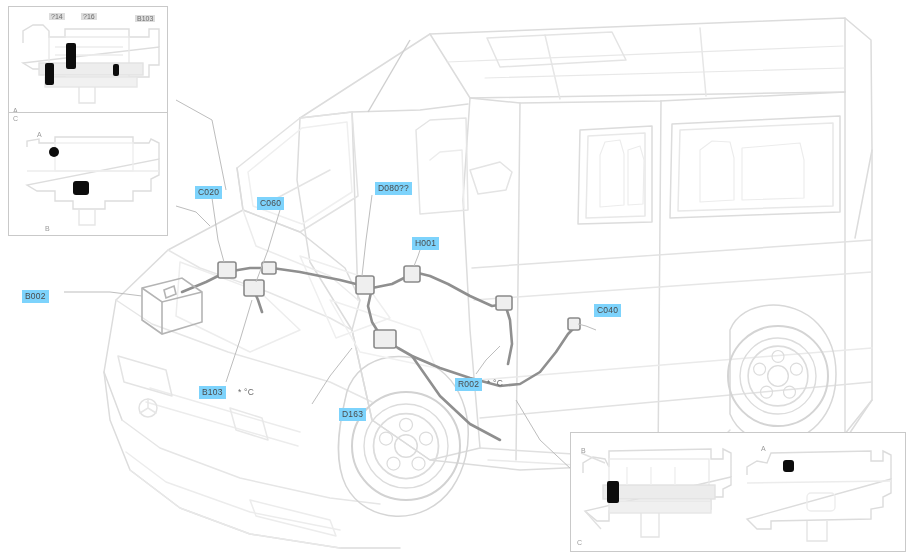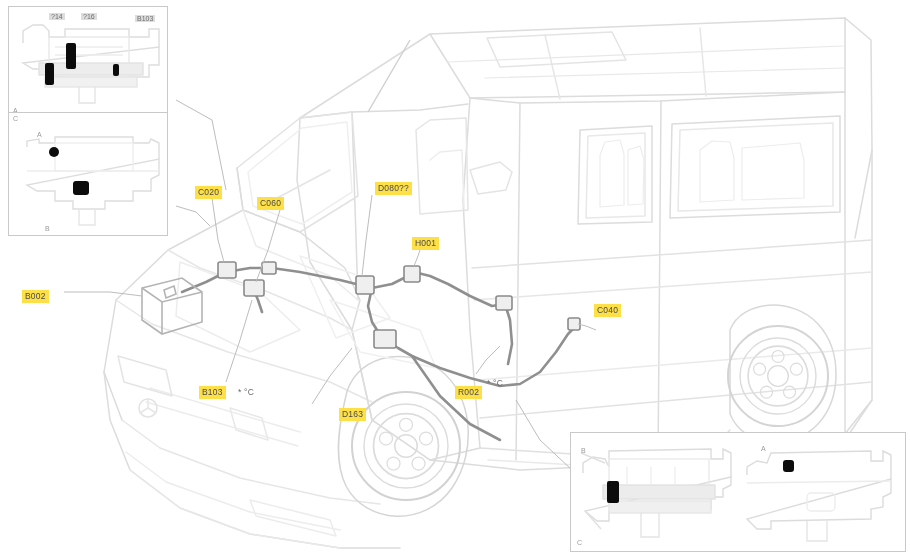--- a/index.html
+++ b/index.html
@@ -9,21 +9,21 @@
     font-family:"Liberation Sans", sans-serif;
     overflow:hidden;
     position:relative;
   }
   #stage{position:absolute;inset:0;width:910px;height:556px;}
   svg.layer{position:absolute;left:0;top:0;width:910px;height:556px;}
 
   
   .callout{
     position:absolute;
-    background:#fde047;
+    background:#7dd3fc;
     color:#4a4a4a;
     font-size:8.5px;
     letter-spacing:.2px;
     line-height:11px;
     padding:1px 3px 1px 3px;
     white-space:nowrap;
     filter:blur(.35px);
     font-family:"Liberation Sans", sans-serif;
   }
   .deg{background:transparent;padding-left:2px;color:#6a6a6a;}
@@ -320,17 +320,17 @@
   <div id="callout-layer">
       <div class="callout" style="left: 195px; top: 186px;">C020</div>
       <div class="callout" style="left: 257px; top: 197px;">C060</div>
       <div class="callout" style="left: 375px; top: 182px;">D080??</div>
       <div class="callout" style="left: 412px; top: 237px;">H001</div>
       <div class="callout" style="left: 594px; top: 304px;">C040</div>
       <div class="callout" style="left: 22px; top: 290px;">B002</div>
       <div class="callout" style="left: 199px; top: 386px;">B103</div>
       <div class="callout deg" style="left: 236px; top: 386px;">* °C</div>
       <div class="callout" style="left: 294px; top: 408px; margin-left: 45px;">D163</div>
-      <div class="callout" style="left: 455px; top: 378px; margin-top: 8px;">R002</div>
+      <div class="callout" style="left: 455px; top: 378px;">R002</div>
       <div class="callout deg" style="left: 485px; top: 377px;">* °C</div>
     </div>
 
 </div>
 
 </body></html>

